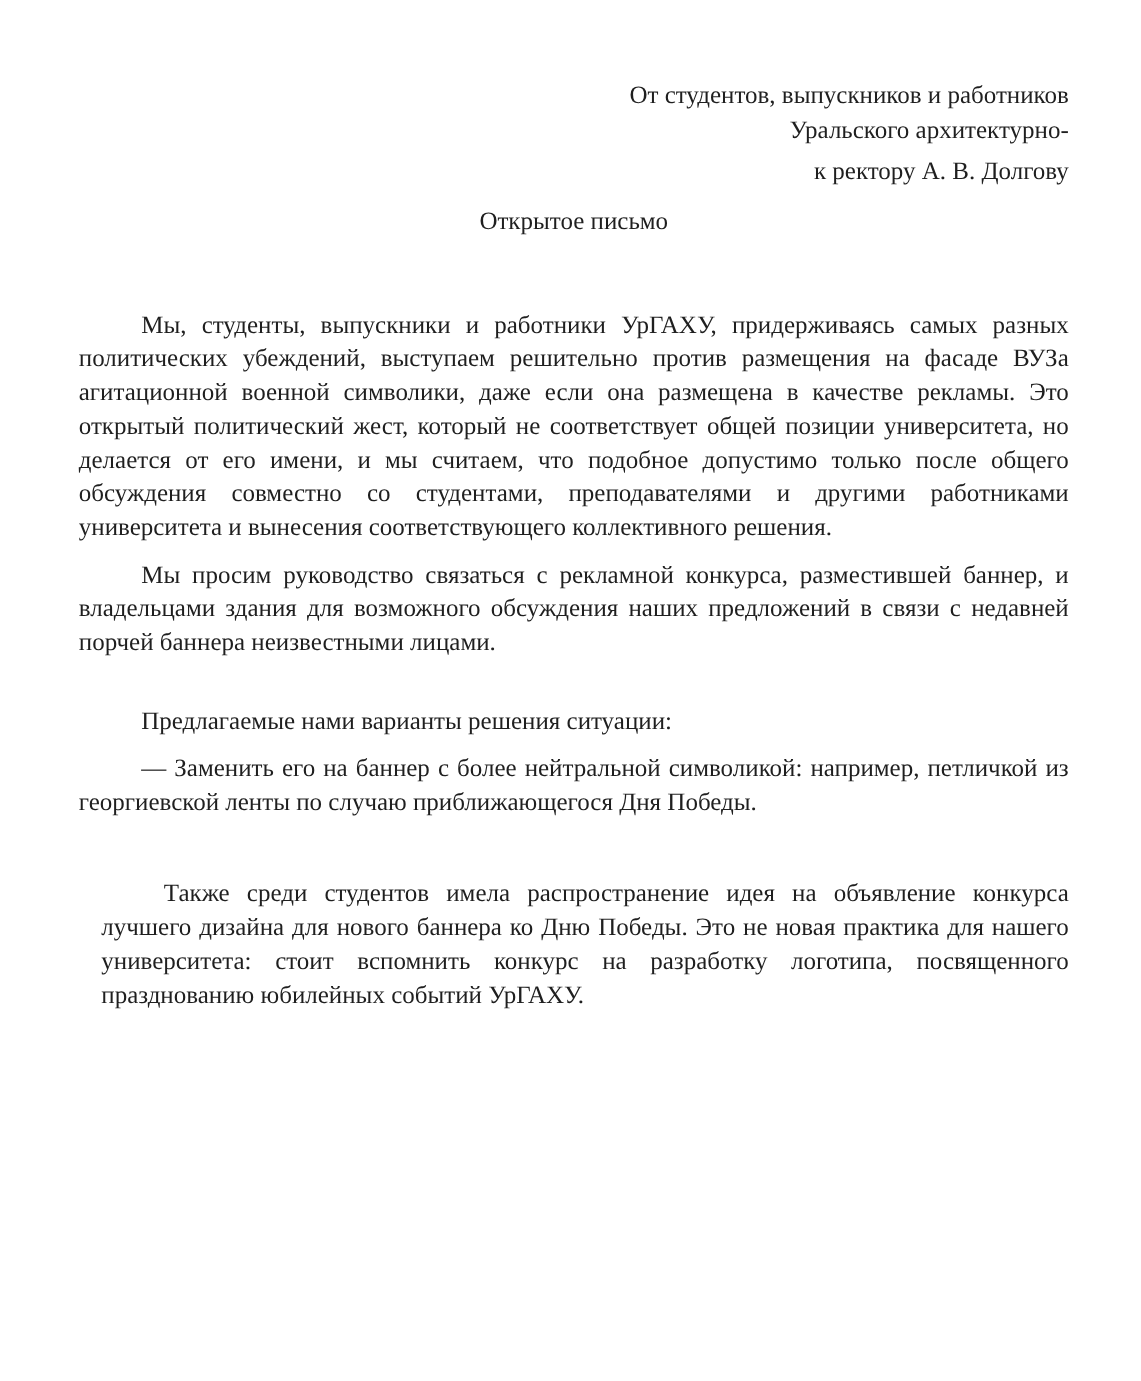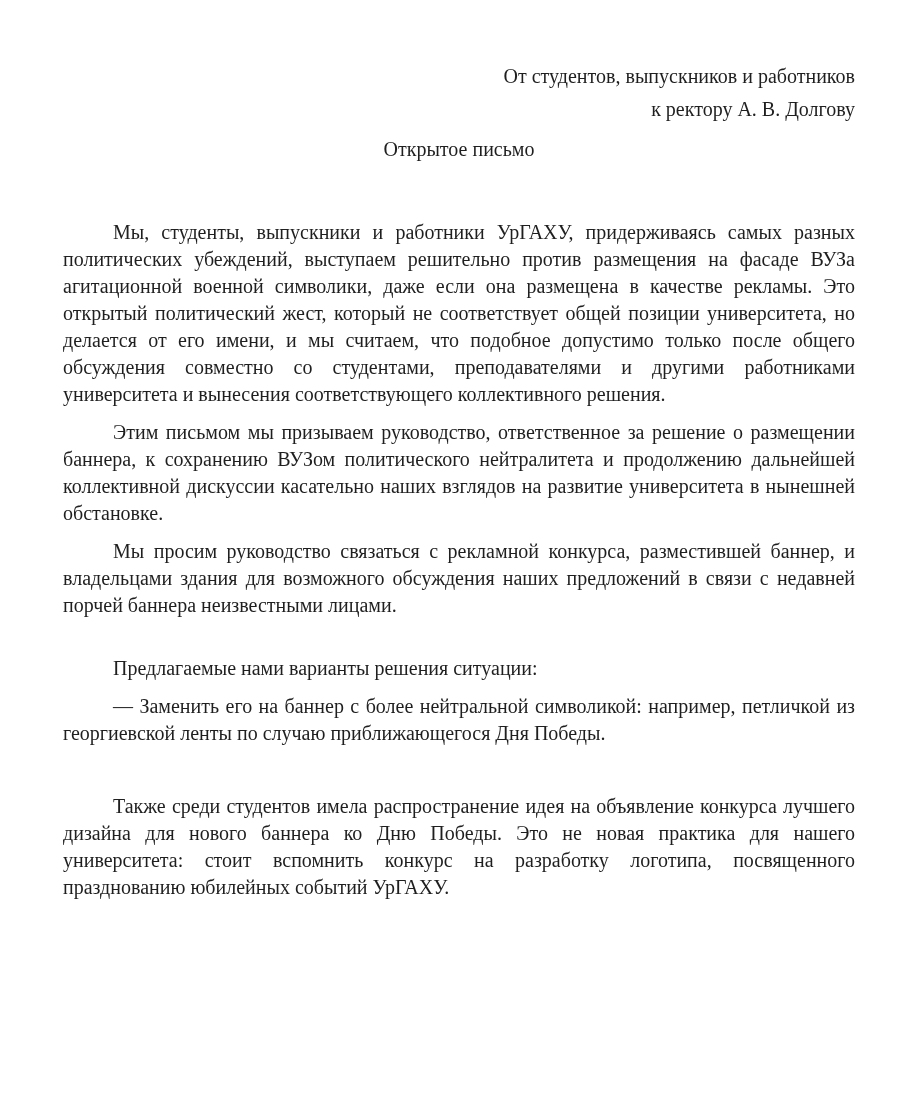--- a/index.html
+++ b/index.html
@@ -35,35 +35,35 @@
     margin-top: 12px;
   }
   p.para {
     margin: 11px 0 0 0;
     text-align: justify;
     text-indent: 50px;
     line-height: 27px;
   }
   p.para.first   { margin-top: 56px; }
   p.para.gap-sm  { margin-top: 36px; }
-  p.para.gap-lg  { margin-top: 46px; }
+  p.para.gap-lg  { margin-top: 46px; margin-left: 18px; }
 </style>
 </head>
 <body>
 
 <div class="page">
 
   <div class="letter-head">
     <div>От студентов, выпускников и работников</div>
+    <div>Уральского архитектурно-</div>
   </div>
 
   <div class="addressee">к ректору А. В. Долгову</div>
 
   <div class="doc-title">Открытое письмо</div>
 
   <p class="para first">Мы, студенты, выпускники и работники УрГАХУ, придерживаясь самых разных политических убеждений, выступаем решительно против размещения на фасаде ВУЗа агитационной военной символики, даже если она размещена в качестве рекламы. Это открытый политический жест, который не соответствует общей позиции университета, но делается от его имени, и мы считаем, что подобное допустимо только после общего обсуждения совместно со студентами, преподавателями и другими работниками университета и вынесения соответствующего коллективного решения.</p>
-  <p class="para">Этим письмом мы призываем руководство, ответственное за решение о размещении баннера, к сохранению ВУЗом политического нейтралитета и продолжению дальнейшей коллективной дискуссии касательно наших взглядов на развитие университета в нынешней обстановке.</p>
   <p class="para">Мы просим руководство связаться с рекламной конкурса, разместившей баннер, и владельцами здания для возможного обсуждения наших предложений в связи с недавней порчей баннера неизвестными лицами.</p>
   <p class="para gap-sm">Предлагаемые нами варианты решения ситуации:</p>
   <p class="para">— Заменить его на баннер с более нейтральной символикой: например, петличкой из георгиевской ленты по случаю приближающегося Дня Победы.</p>
   <p class="para gap-lg">Также среди студентов имела распространение идея на объявление конкурса лучшего дизайна для нового баннера ко Дню Победы. Это не новая практика для нашего университета: стоит вспомнить конкурс на разработку логотипа, посвященного празднованию юбилейных событий УрГАХУ.</p>
 
 </div>
 
 </body></html>

